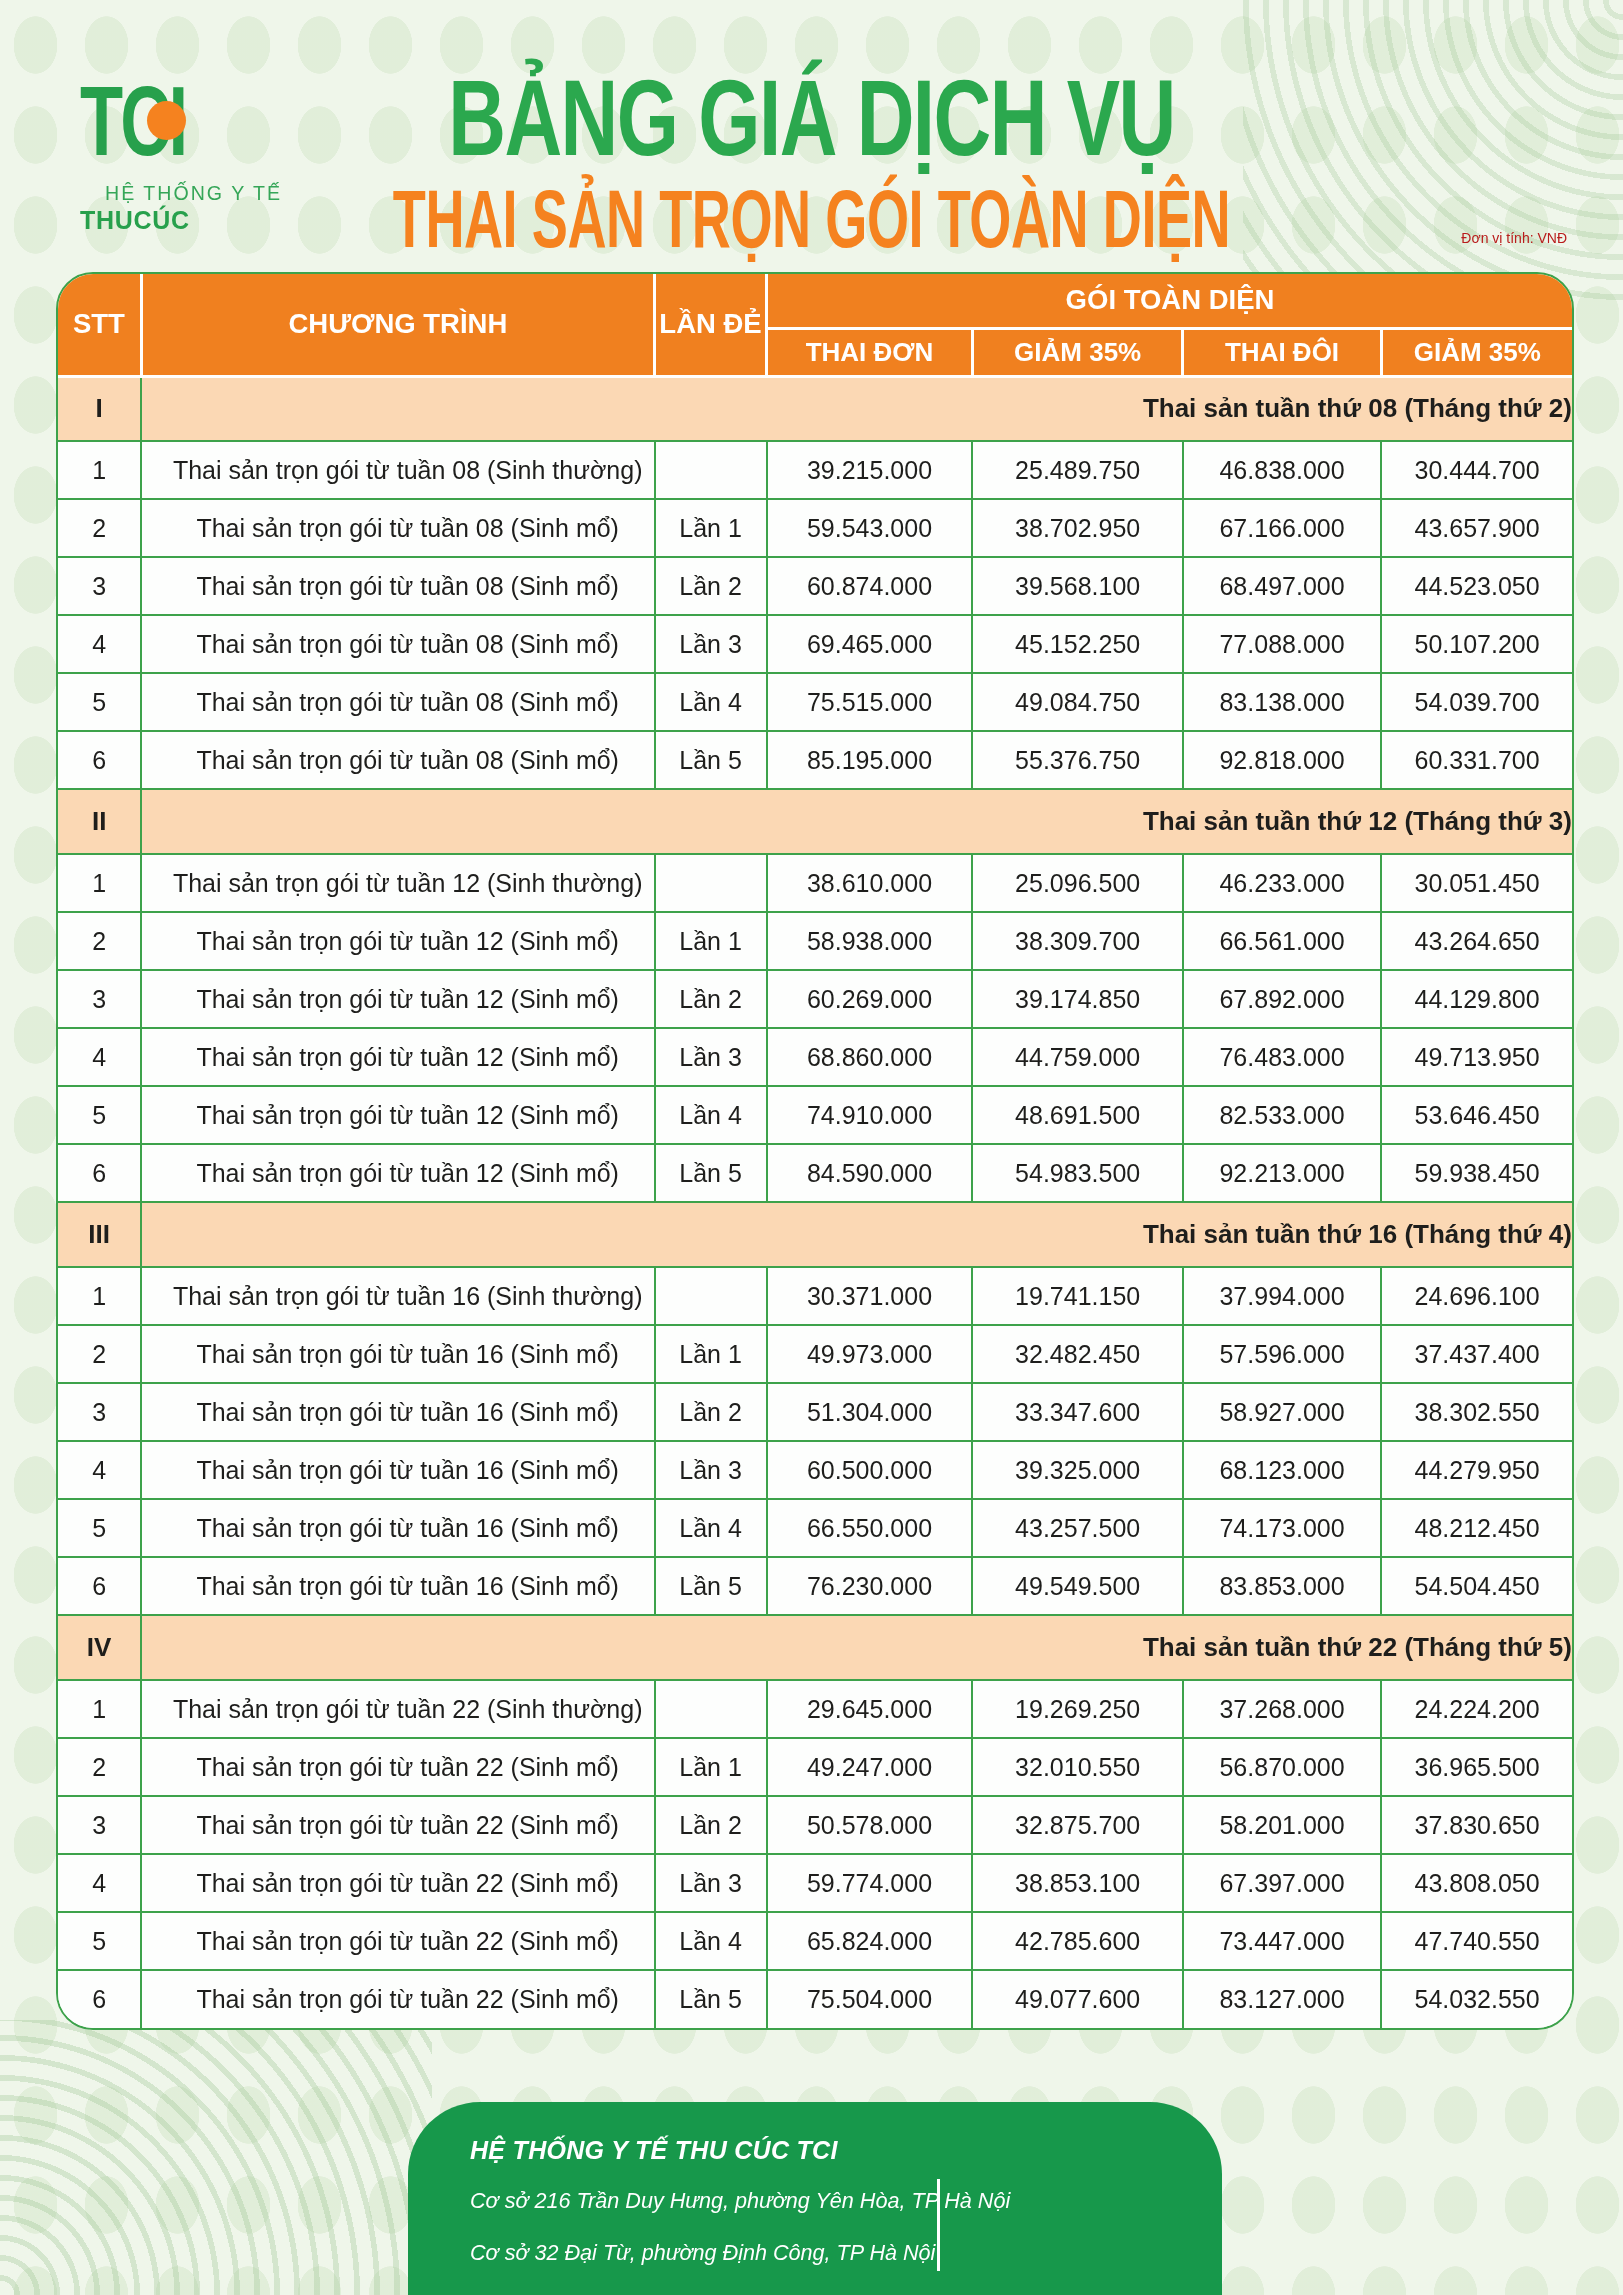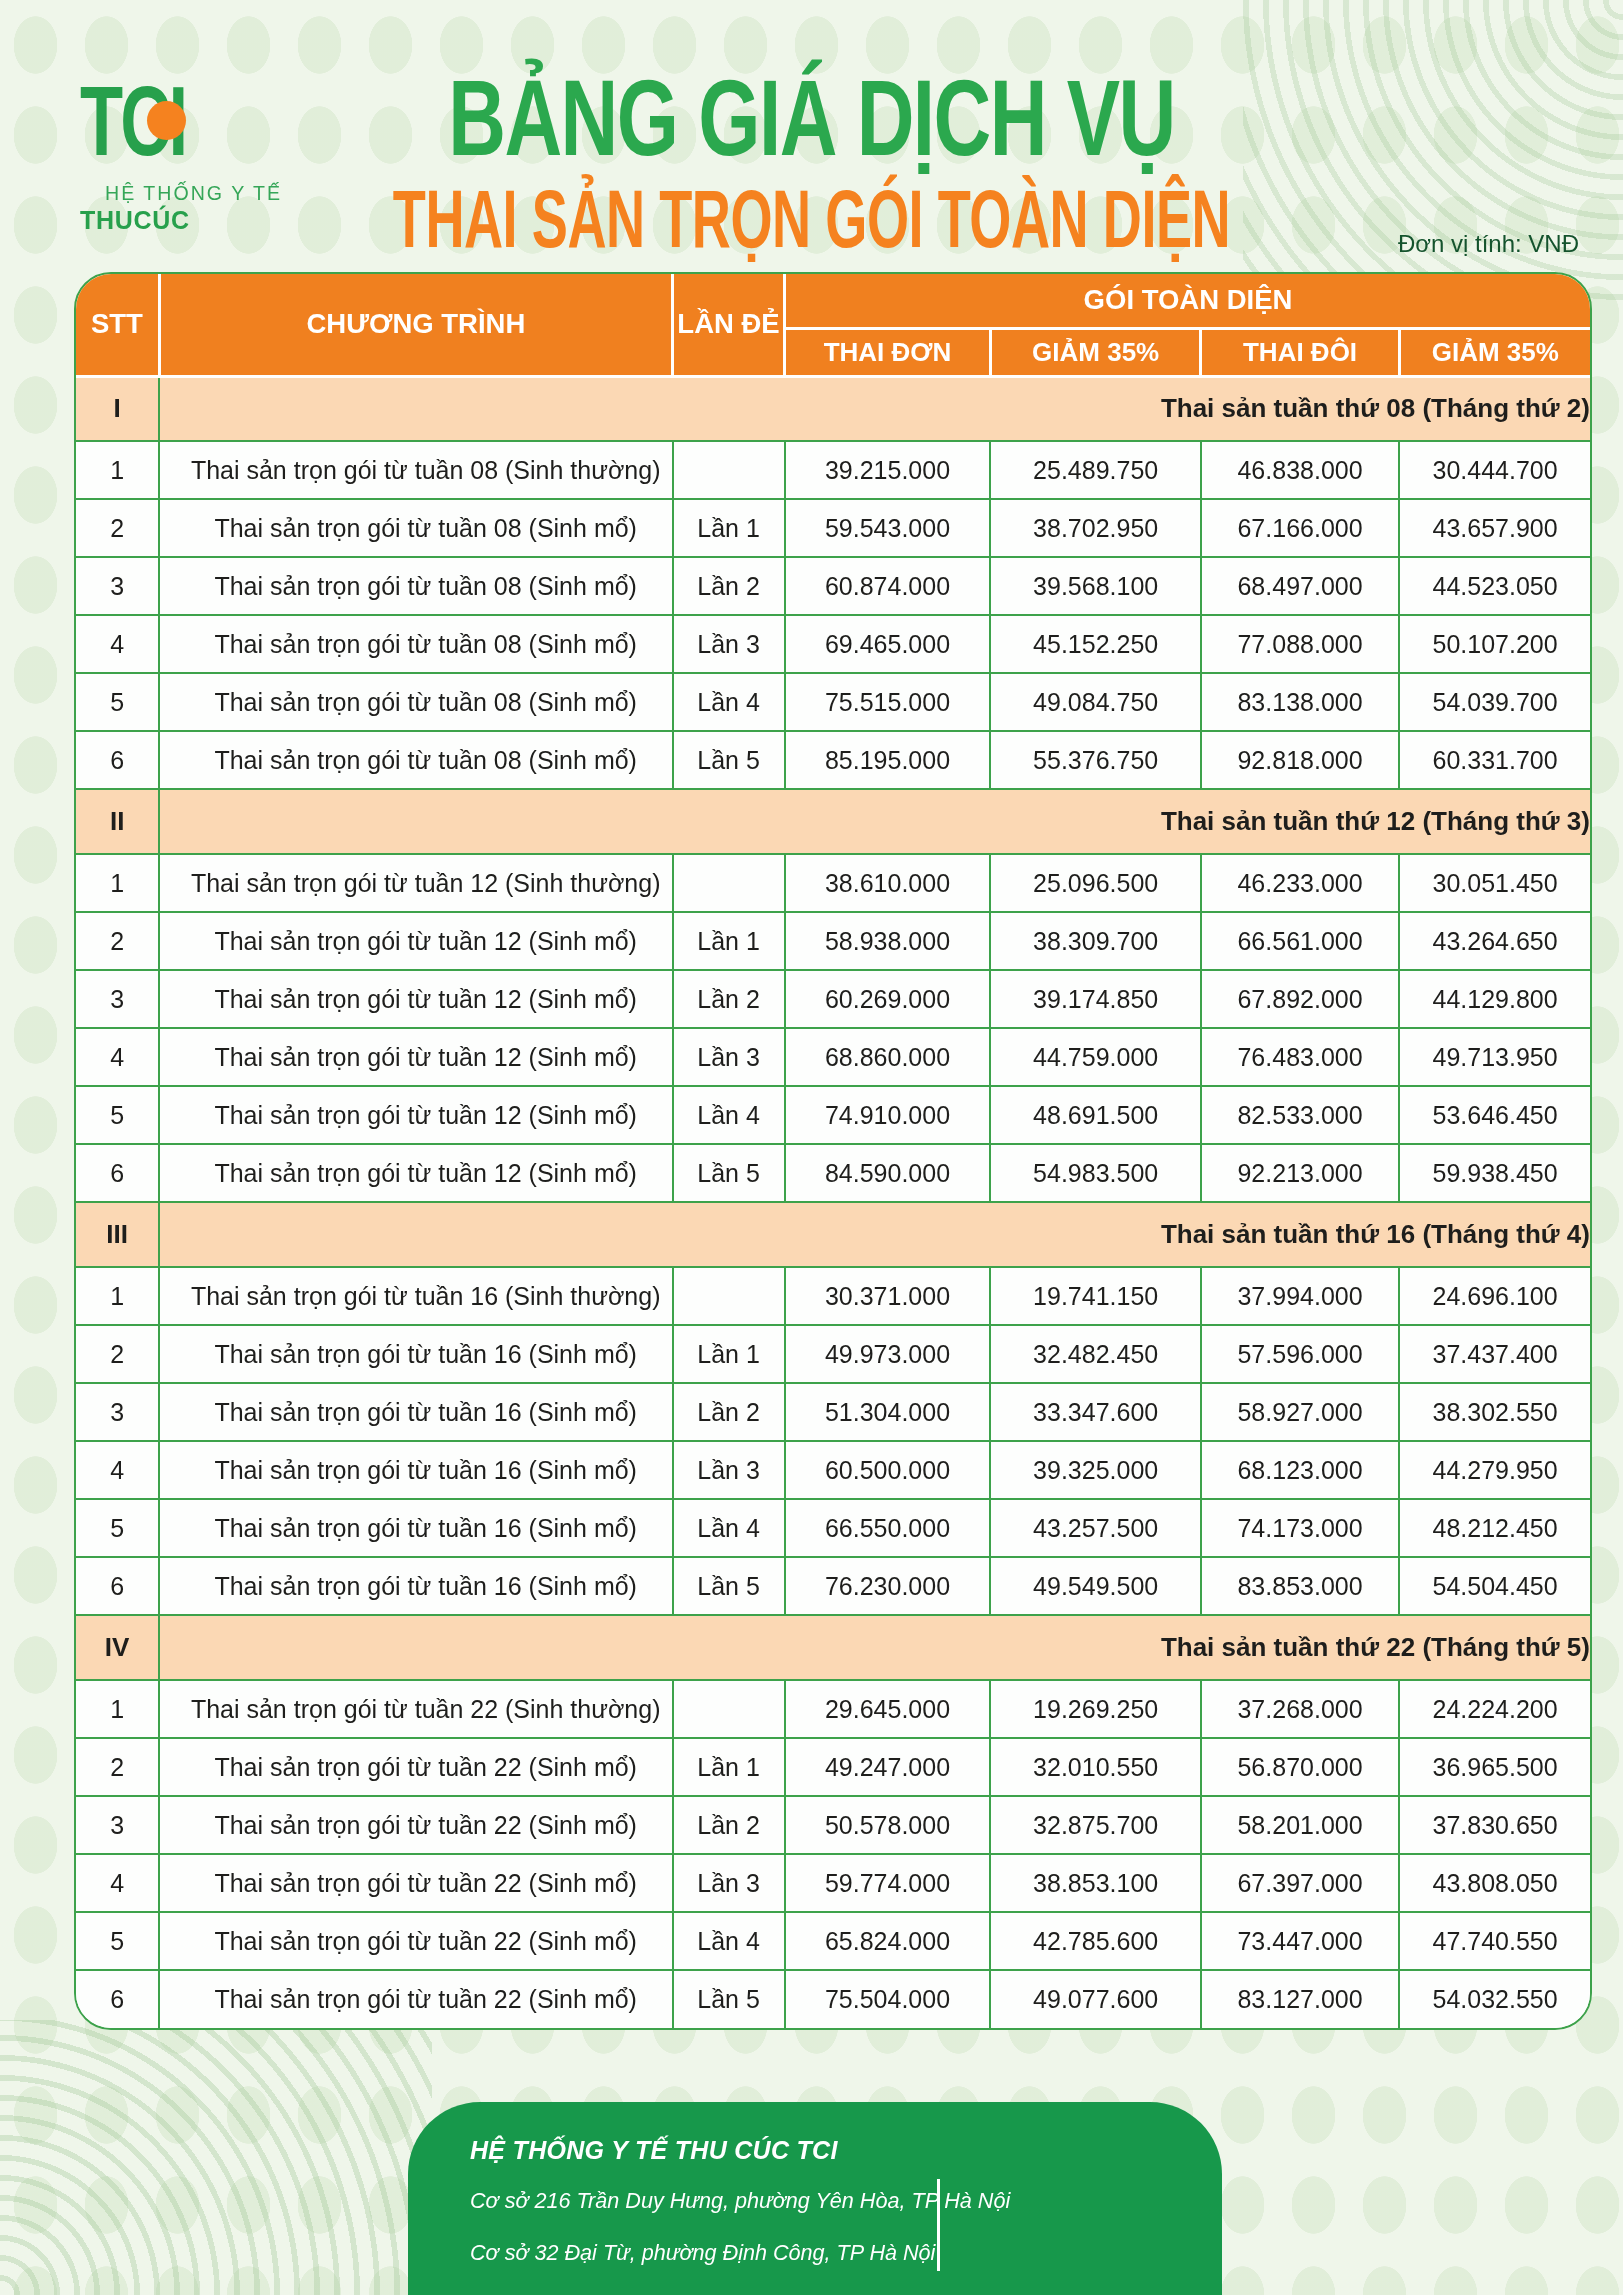--- a/index.html
+++ b/index.html
@@ -67,32 +67,31 @@
     font-size:108px;font-weight:bold;color:#2ba84e;letter-spacing:-2px;
     transform:scaleX(.74);transform-origin:center top;line-height:1;
   }
   .title-sub{
     position:absolute;left:0;right:0;top:178px;
     text-align:center;white-space:nowrap;
     font-size:82px;font-weight:bold;color:#f5821f;letter-spacing:-0.7px;
     transform:scaleX(.66);transform-origin:center top;line-height:1;
   }
   .unit-note{
-    position:absolute;right:44px;top:230px;
-    font-size:24px;color:#14532d;
+    position:absolute;right:56px;top:230px;
+    font-size:14px;color:#b91c1c;
   }
 
   
   .table-wrap{
     position:absolute;left:56px;top:272px;width:1518px;
     border:2px solid var(--green-border);
     border-radius:37px;
     overflow:hidden;
     background:#fdfefd;
-    margin-left:18px;
   }
   table{width:100%;border-collapse:collapse;table-layout:fixed;}
   thead th{
     background:var(--orange);color:#fff;font-weight:bold;
     font-size:27.5px;text-align:center;vertical-align:middle;
     border-bottom:3.3px solid #fff;
   }
   thead tr.top th{height:54px;}
   thead tr.sub th{height:48px;font-size:26px;}
   th.sep-r{border-right:3.3px solid #fff;}

